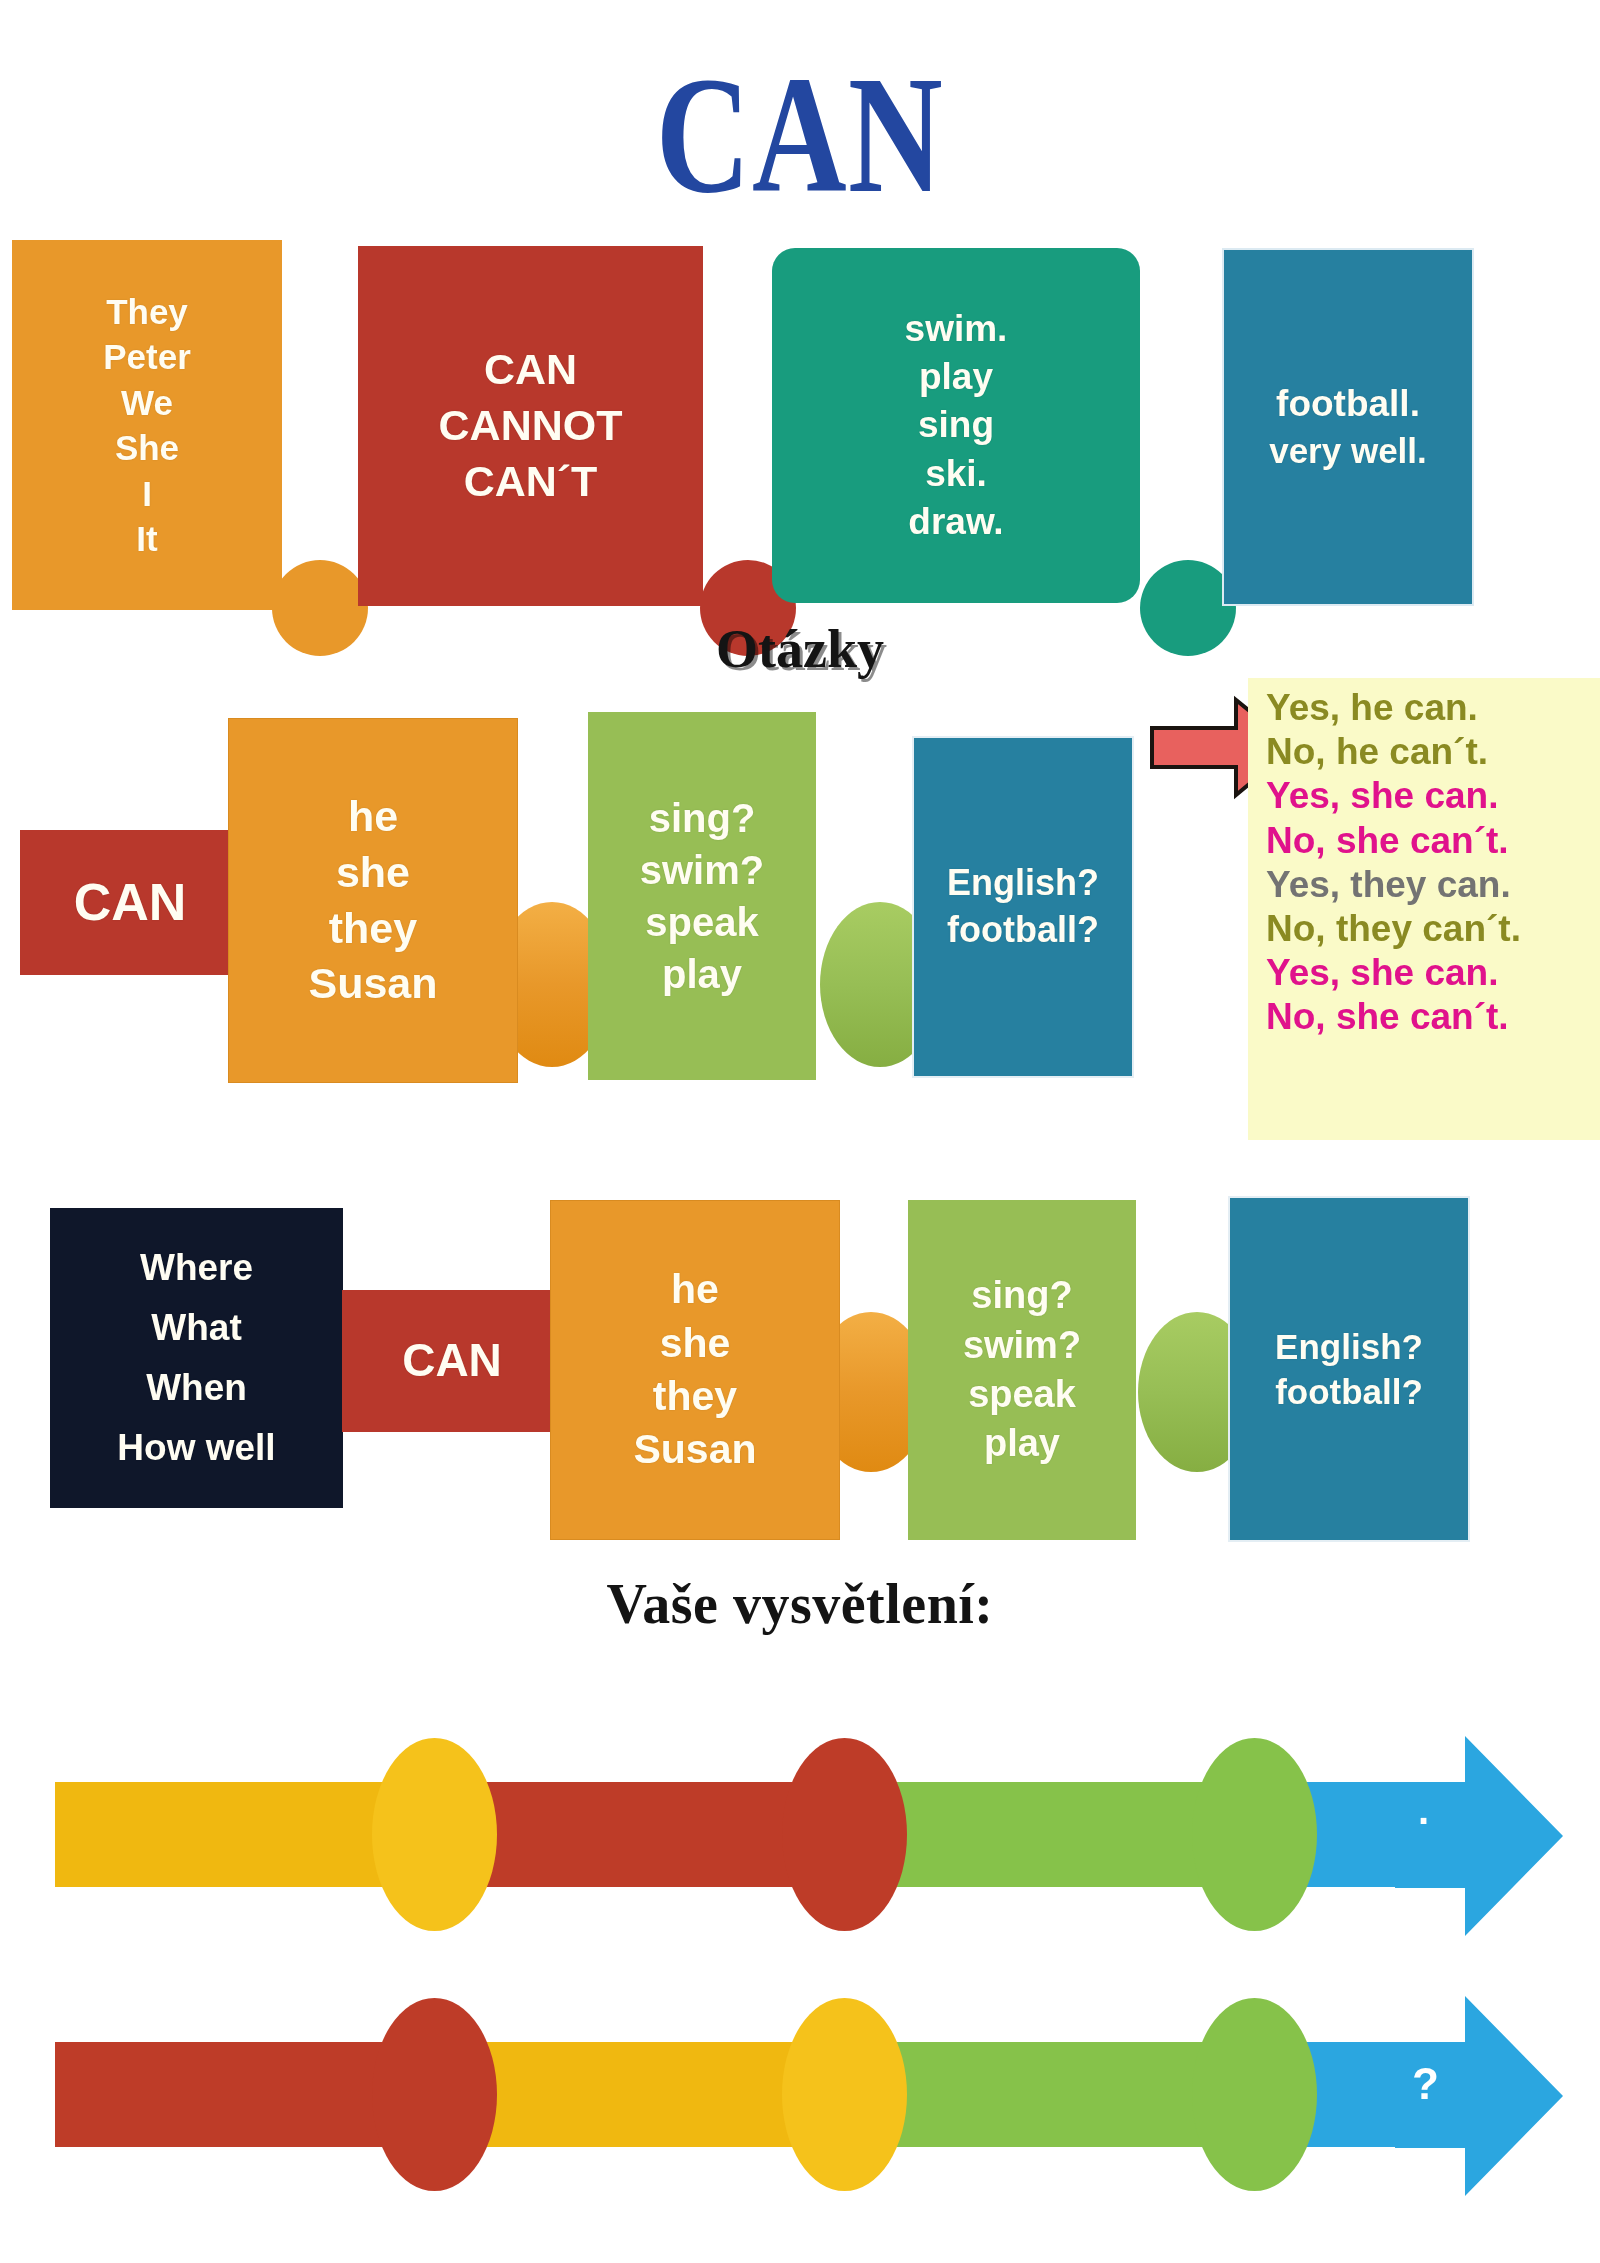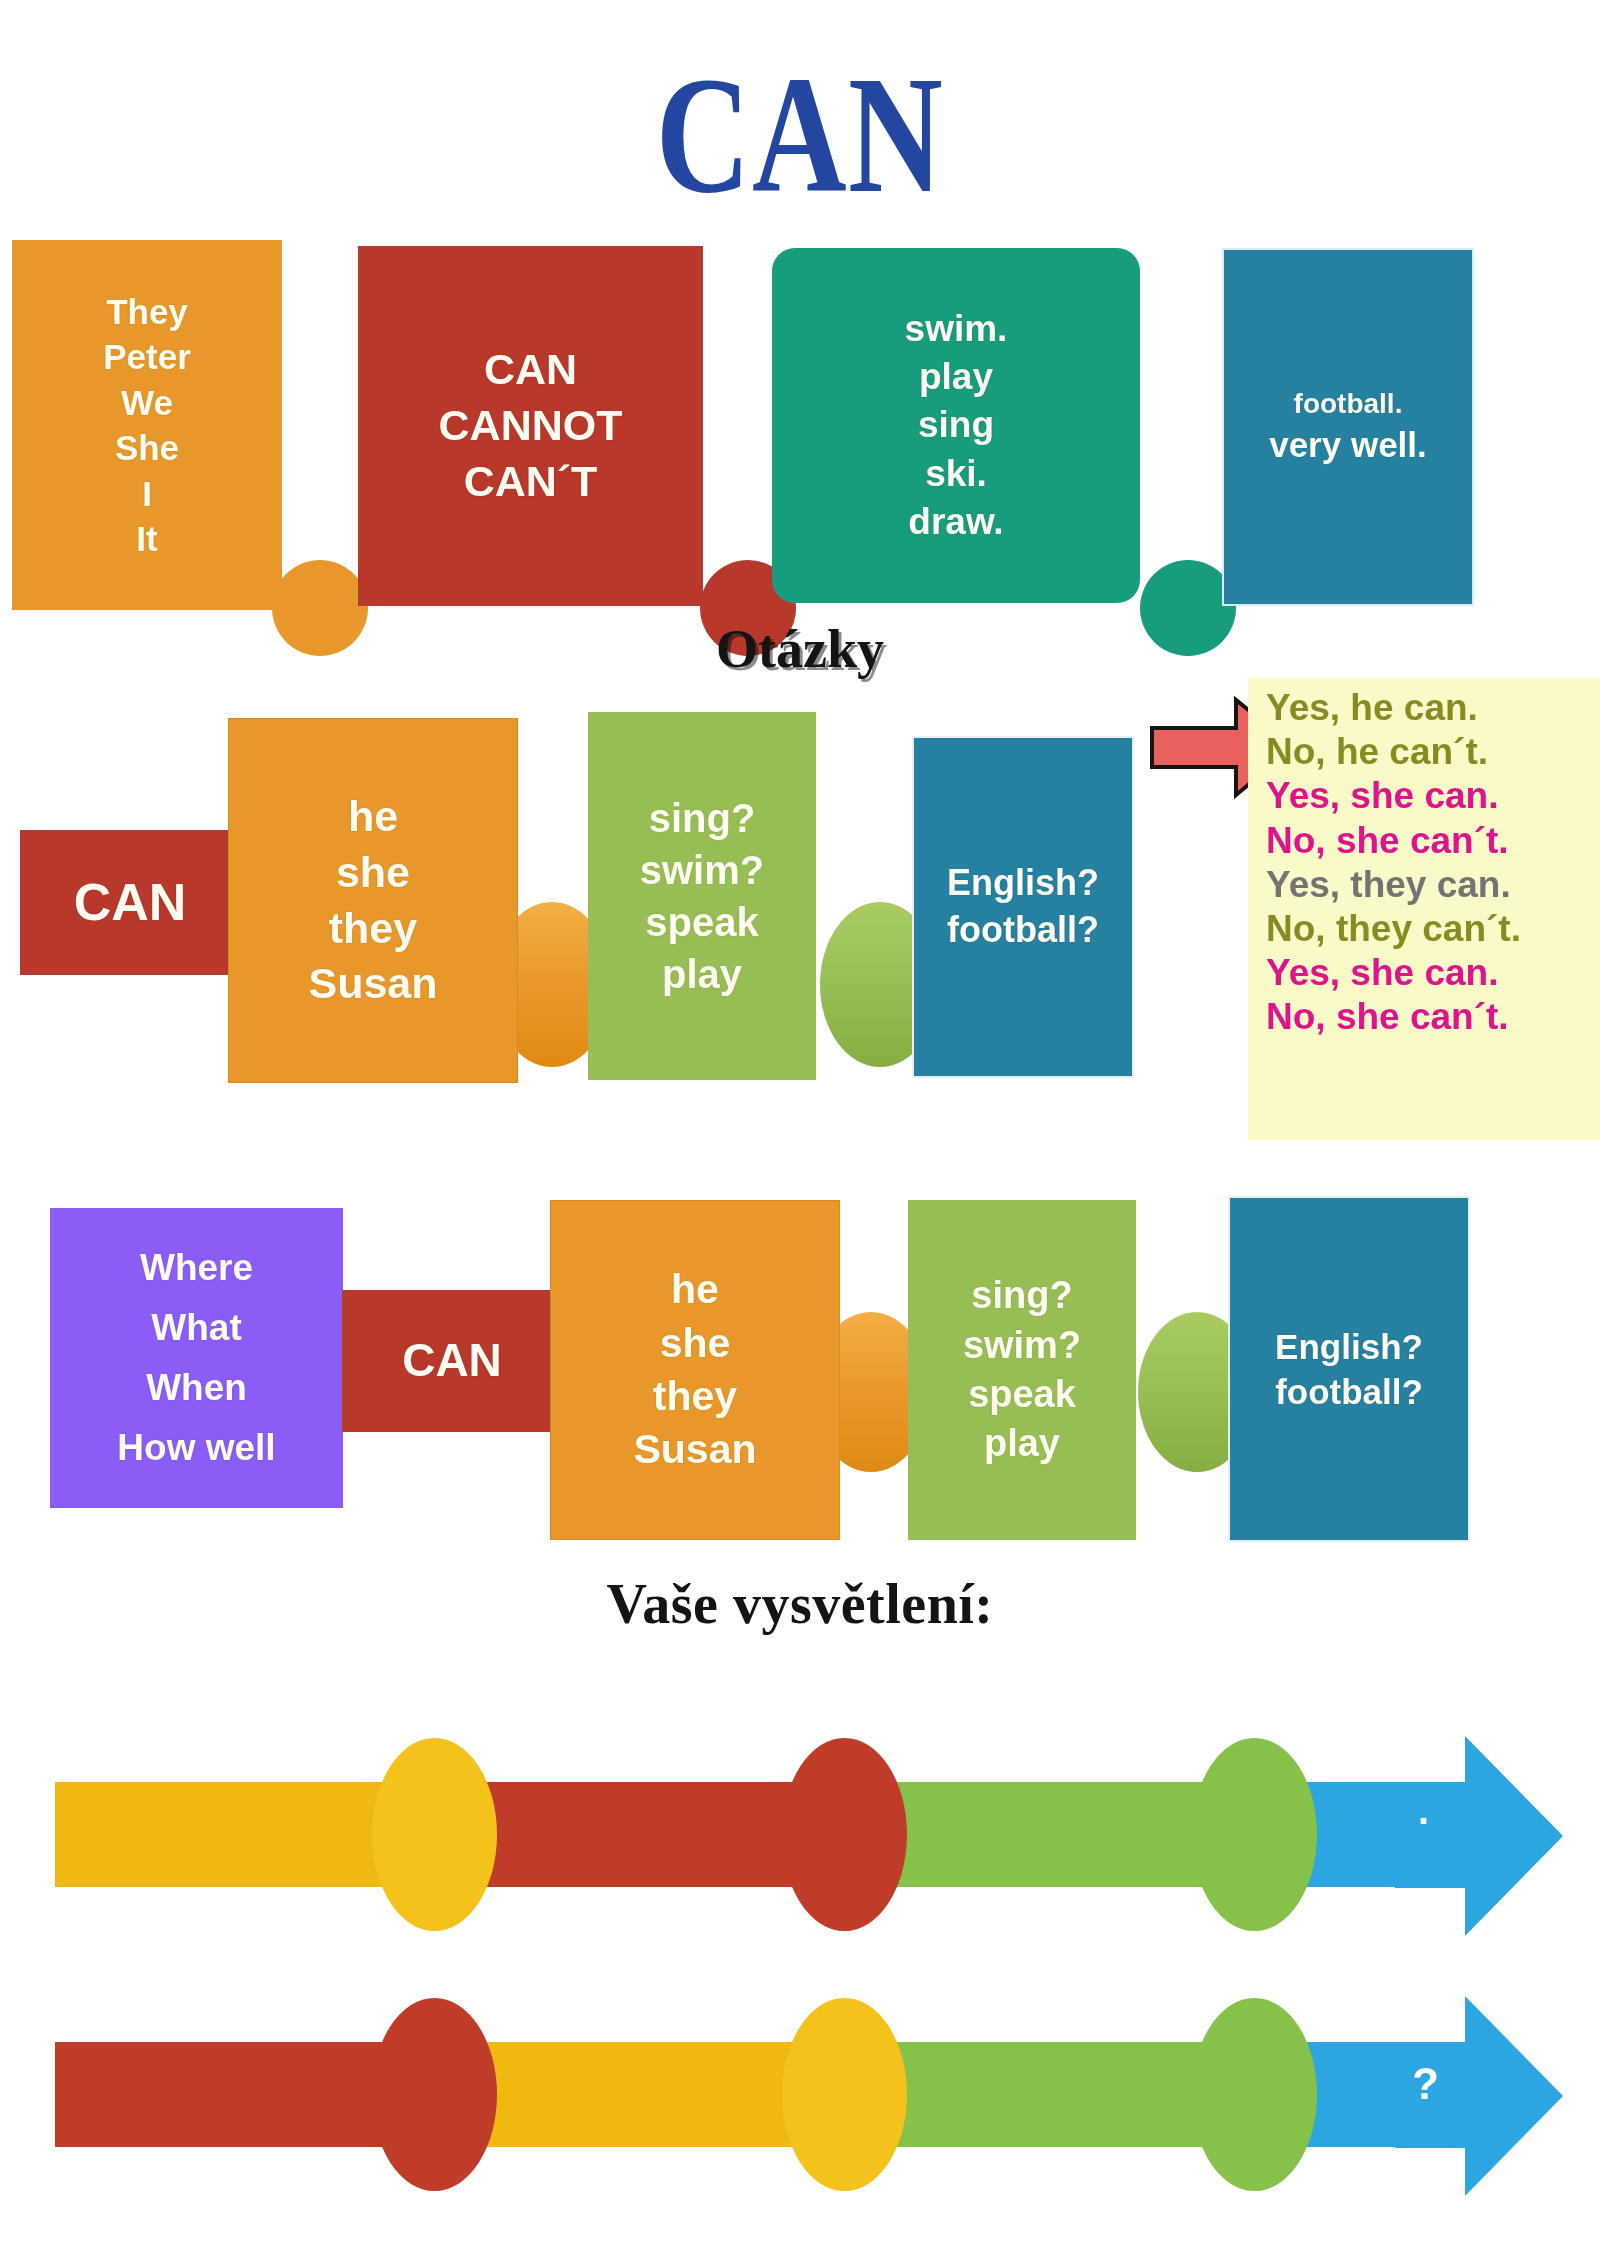--- a/index.html
+++ b/index.html
@@ -93,21 +93,21 @@
         <div class="line" style="font-size:37px;">swim.</div>
         <div class="line" style="font-size:37px;">play</div>
         <div class="line" style="font-size:37px;">sing</div>
         <div class="line" style="font-size:37px;">ski.</div>
         <div class="line" style="font-size:37px;">draw.</div>
       </div>
     </div>
 
     <div class="abs box" style="left:1222px;top:18px;width:252px;height:358px;background:#2680A0;border:2px solid #DCEAF2;">
       <div class="lines">
-        <div class="line" style="font-size:28px;">football.</div>
+        <div class="line" style="font-size:37px;">football.</div>
         <div class="line" style="font-size:35px;">very well.</div>
       </div>
     </div>
   </div>
 
   <div class="abs h-otazky" style="top:588px;">Otázky</div>
 
   <div class="abs" style="left:0;top:660px;width:1600px;height:450px;">
 
     <div class="abs ell" style="left:492px;top:212px;width:120px;height:165px;
@@ -164,21 +164,21 @@
     </div>
   </div>
 
   <div class="abs" style="left:0;top:1150px;width:1600px;height:400px;">
 
     <div class="abs ell" style="left:812px;top:132px;width:118px;height:160px;
                 background:linear-gradient(180deg,#F3AF45 0%,#E8982A 50%,#E08A12 100%);"></div>
     <div class="abs ell" style="left:1138px;top:132px;width:118px;height:160px;
                 background:linear-gradient(180deg,#A8CC62 0%,#97BE55 50%,#86AE42 100%);"></div>
 
-    <div class="abs box" style="left:50px;top:28px;width:293px;height:300px;background:#8b5cf6;">
+    <div class="abs box" style="left:50px;top:28px;width:293px;height:300px;background:#0f172a;">
       <div class="lines">
         <div class="line" style="font-size:37px;line-height:1.62;">Where</div>
         <div class="line" style="font-size:37px;line-height:1.62;">What</div>
         <div class="line" style="font-size:37px;line-height:1.62;">When</div>
         <div class="line" style="font-size:37px;line-height:1.62;">How well</div>
       </div>
     </div>
 
     <div class="abs box" style="left:342px;top:110px;width:220px;height:142px;background:#B8382C;">
       <div class="lines">

